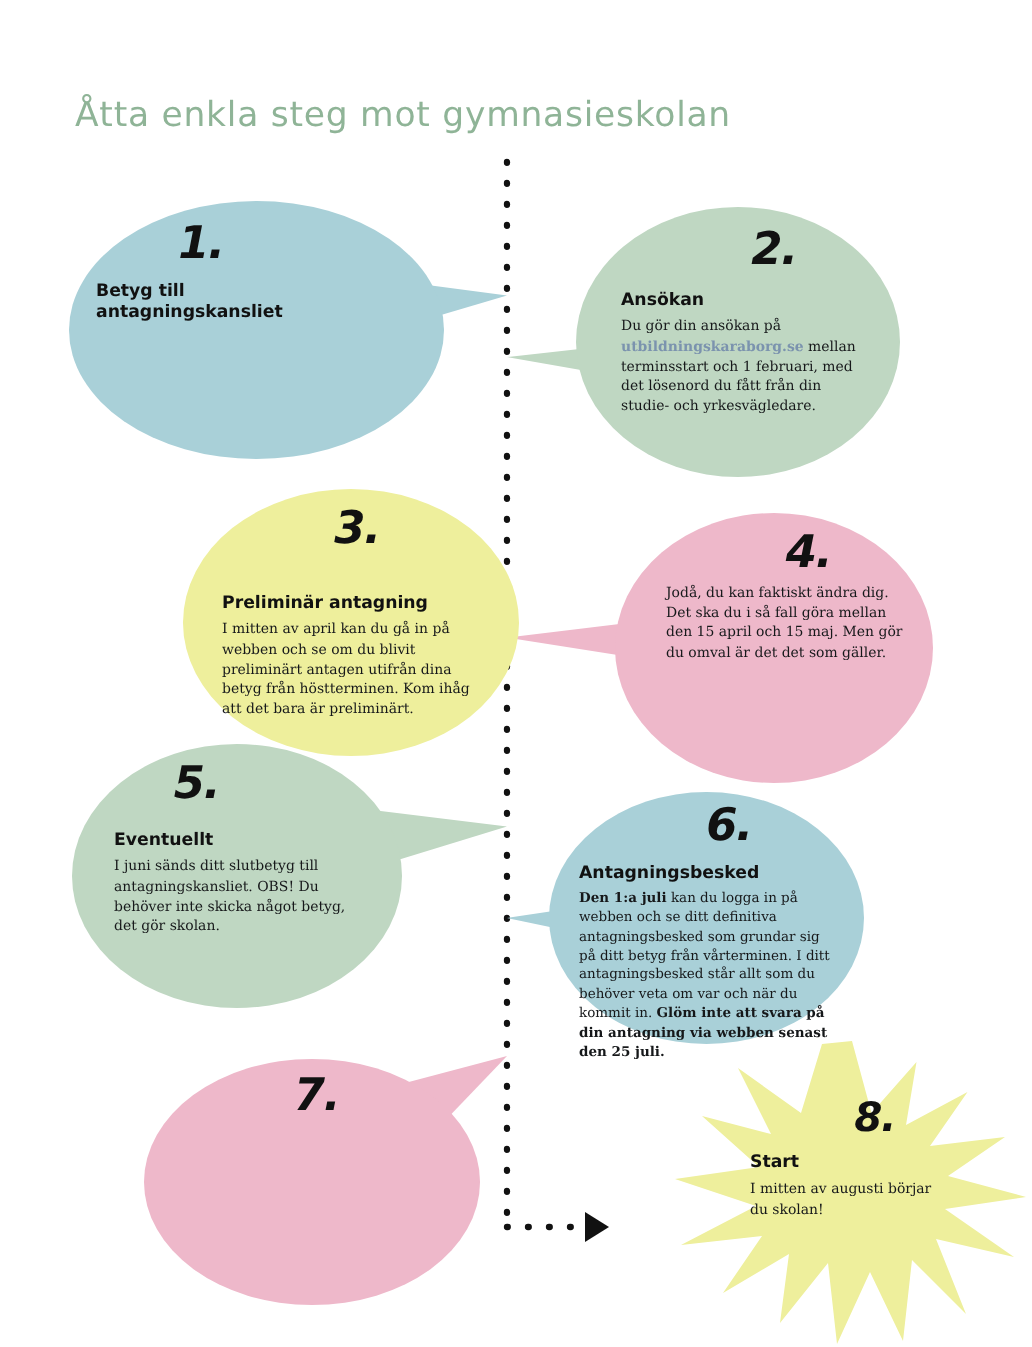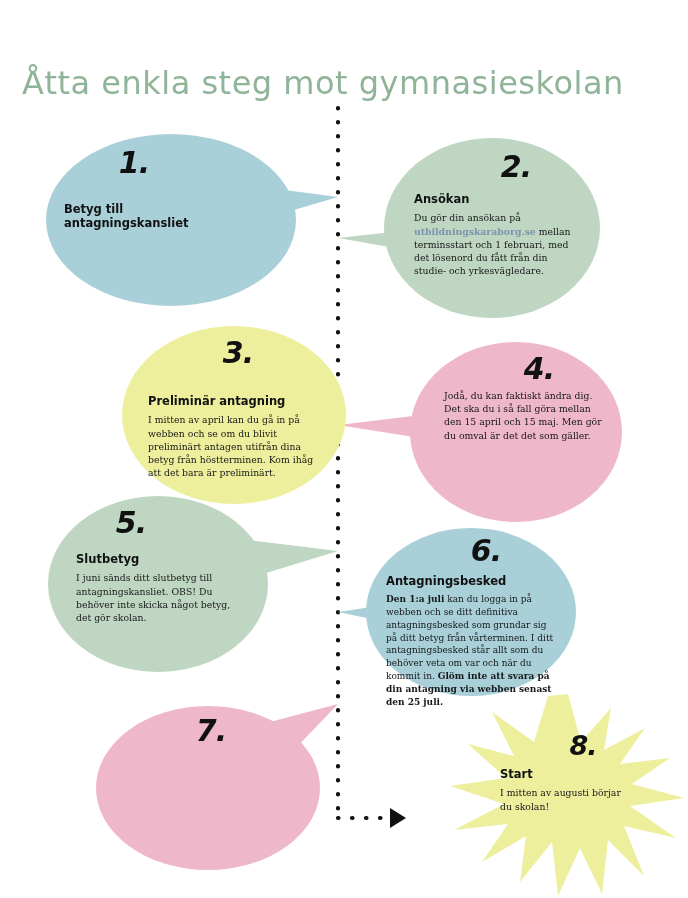--- a/index.html
+++ b/index.html
@@ -16,24 +16,24 @@
   }
   #infographic {
     position: absolute;
     inset: 0;
     width: 688px;
     height: 898px;
   }
   
   .page-title {
     position: absolute;
-    left: 22px;
+    left: 50px;
     top: 64px;
     font-family: "DejaVu Sans", sans-serif;
-    font-size: 32px;
+    font-size: 23px;
     font-weight: 400;
     letter-spacing: 0.5px;
     color: #8fb497;
     white-space: nowrap;
   }
   
   .spine {
     position: absolute;
     left: 0;
     top: 0;
@@ -135,21 +135,21 @@
     <polygon points="232,538 338,551 250,578" fill="#bfd7c2"></polygon>
 
     <polygon points="418,600 338,612 424,630" fill="#a9d0d8"></polygon>
 
     <polygon points="270,722 338,704 292,752" fill="#eeb8ca"></polygon>
   </svg>
 
   <div class="bubble" style="left:46px; top:134px; width:250px; height:172px; background:#a9d0d8;">
     <div class="content" style="top:14px;">
       <div class="num" style="text-align:center; padding-right:74px;">1.</div>
-      <div class="b-head" style="max-width:170px; margin-top:24px;">Betyg till antagningskansliet</div>
+      <div class="b-head" style="max-width:170px; margin-top:8px;">Betyg till antagningskansliet</div>
     </div>
   </div>
 
   <div class="bubble" style="left:384px; top:138px; width:216px; height:180px; background:#bfd7c2;">
     <div class="content" style="top:14px;">
       <div class="num" style="text-align:center; padding-left:48px;">2.</div>
       <div class="b-head" style="max-width:170px; margin-top:10px; padding-left:12px;">Ansökan</div>
       <div class="b-body" style="max-width:166px; padding-left:12px;">
         <span>Du gör din ansökan på </span><span class="b-link">utbildningskaraborg.se</span><span> mellan terminsstart och 1 februari, med det lösenord du fått från din studie- och yrkesvägledare.</span>
       </div>
@@ -167,21 +167,21 @@
   <div class="bubble" style="left:410px; top:342px; width:212px; height:180px; background:#eeb8ca;">
     <div class="content" style="top:12px;">
       <div class="num" style="text-align:center; padding-left:46px;">4.</div>
       <div class="b-body" style="max-width:172px; padding-left:16px;">Jodå, du kan faktiskt ändra dig. Det ska du i så fall göra mellan den 15 april och 15 maj. Men gör du omval är det det som gäller.</div>
     </div>
   </div>
 
   <div class="bubble" style="left:48px; top:496px; width:220px; height:176px; background:#bfd7c2;">
     <div class="content" style="top:12px;">
       <div class="num" style="text-align:center; padding-right:54px;">5.</div>
-      <div class="b-head" style="max-width:180px; margin-top:14px; padding-left:10px;">Slutbetyg</div>
+      <div class="b-head" style="max-width:180px; margin-top:14px; padding-left:10px;">Eventuellt</div>
       <div class="b-body" style="max-width:172px; padding-left:10px;">I juni sänds ditt slutbetyg till antagningskansliet. OBS! Du behöver inte skicka något betyg, det gör skolan.</div>
     </div>
   </div>
 
   <div class="bubble" style="left:366px; top:528px; width:210px; height:168px; background:#a9d0d8;">
     <div class="content" style="top:8px;">
       <div class="num" style="text-align:center; padding-left:30px;">6.</div>
       <div class="b-head" style="max-width:200px; margin-top:8px; padding-left:2px;">Antagningsbesked</div>
       <div class="b-body" style="max-width:192px; padding-left:2px; font-size:9px;">
         <b>Den 1:a juli</b><span> kan du logga in på webben och se ditt definitiva antagningsbesked som grundar sig på ditt betyg från vårterminen. I ditt antagningsbesked står allt som du behöver veta om var och när du kommit in. </span><b>Glöm inte att svara på din antagning via webben senast den 25 juli.</b>

